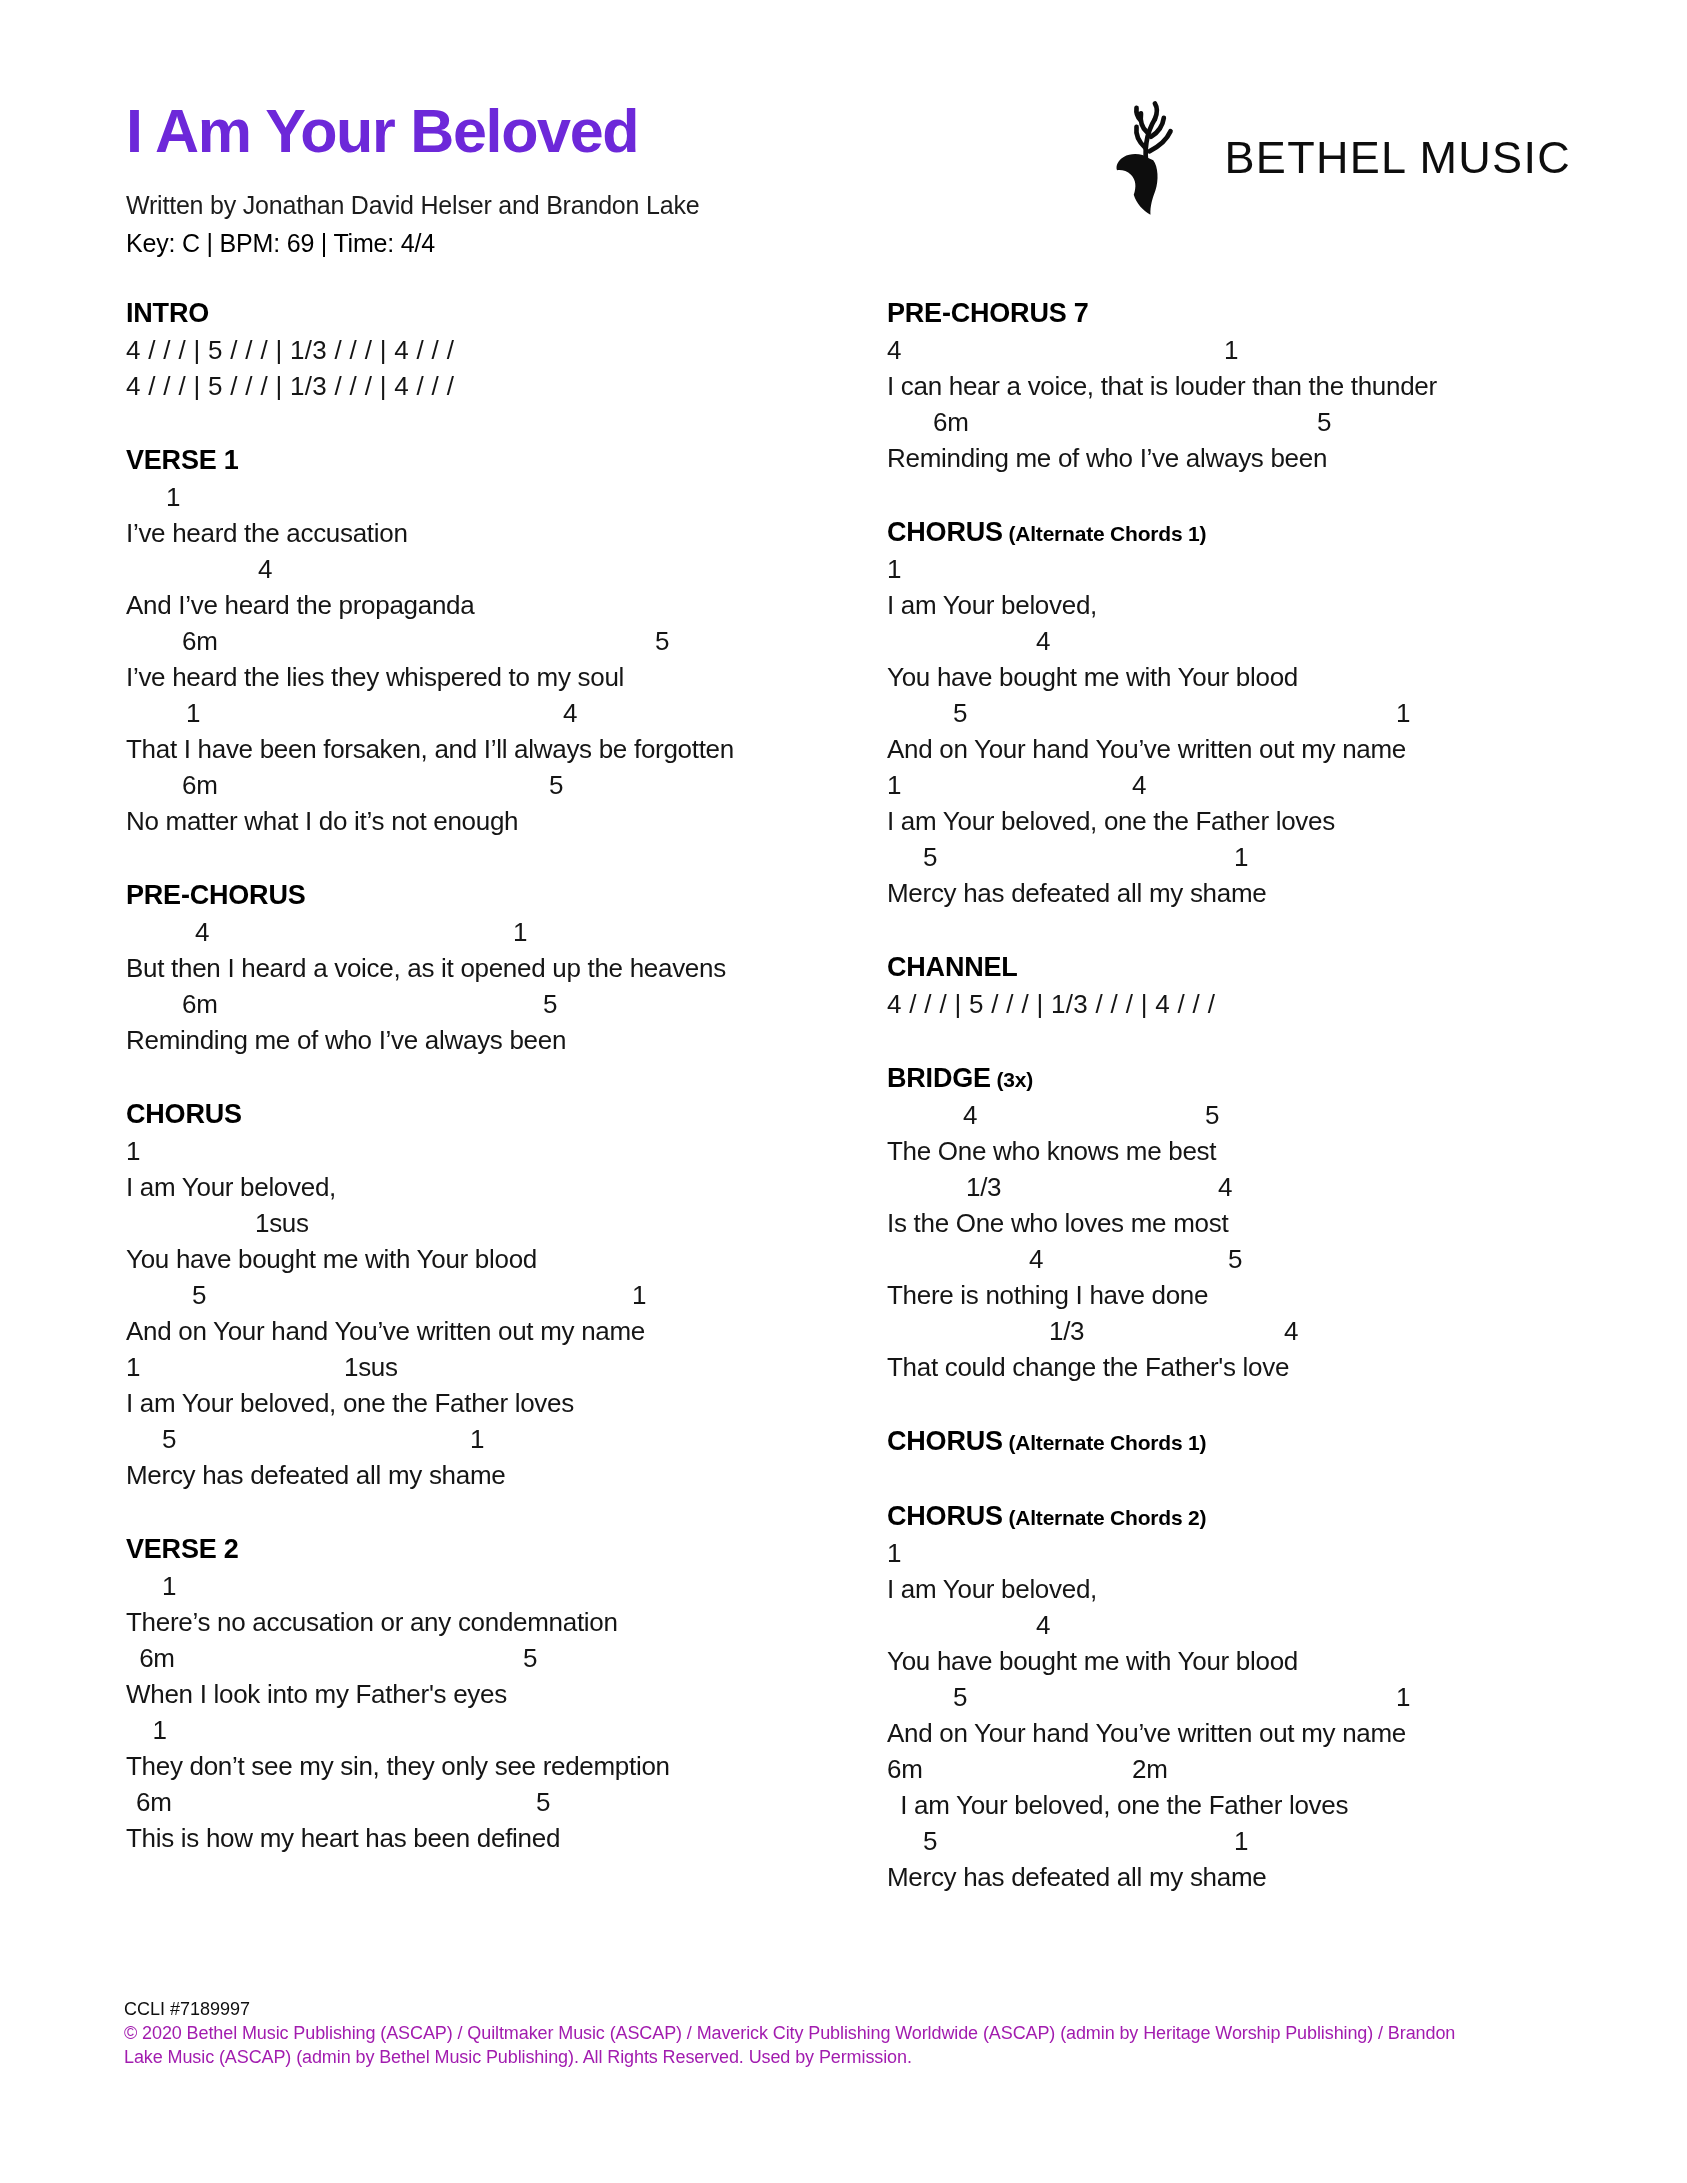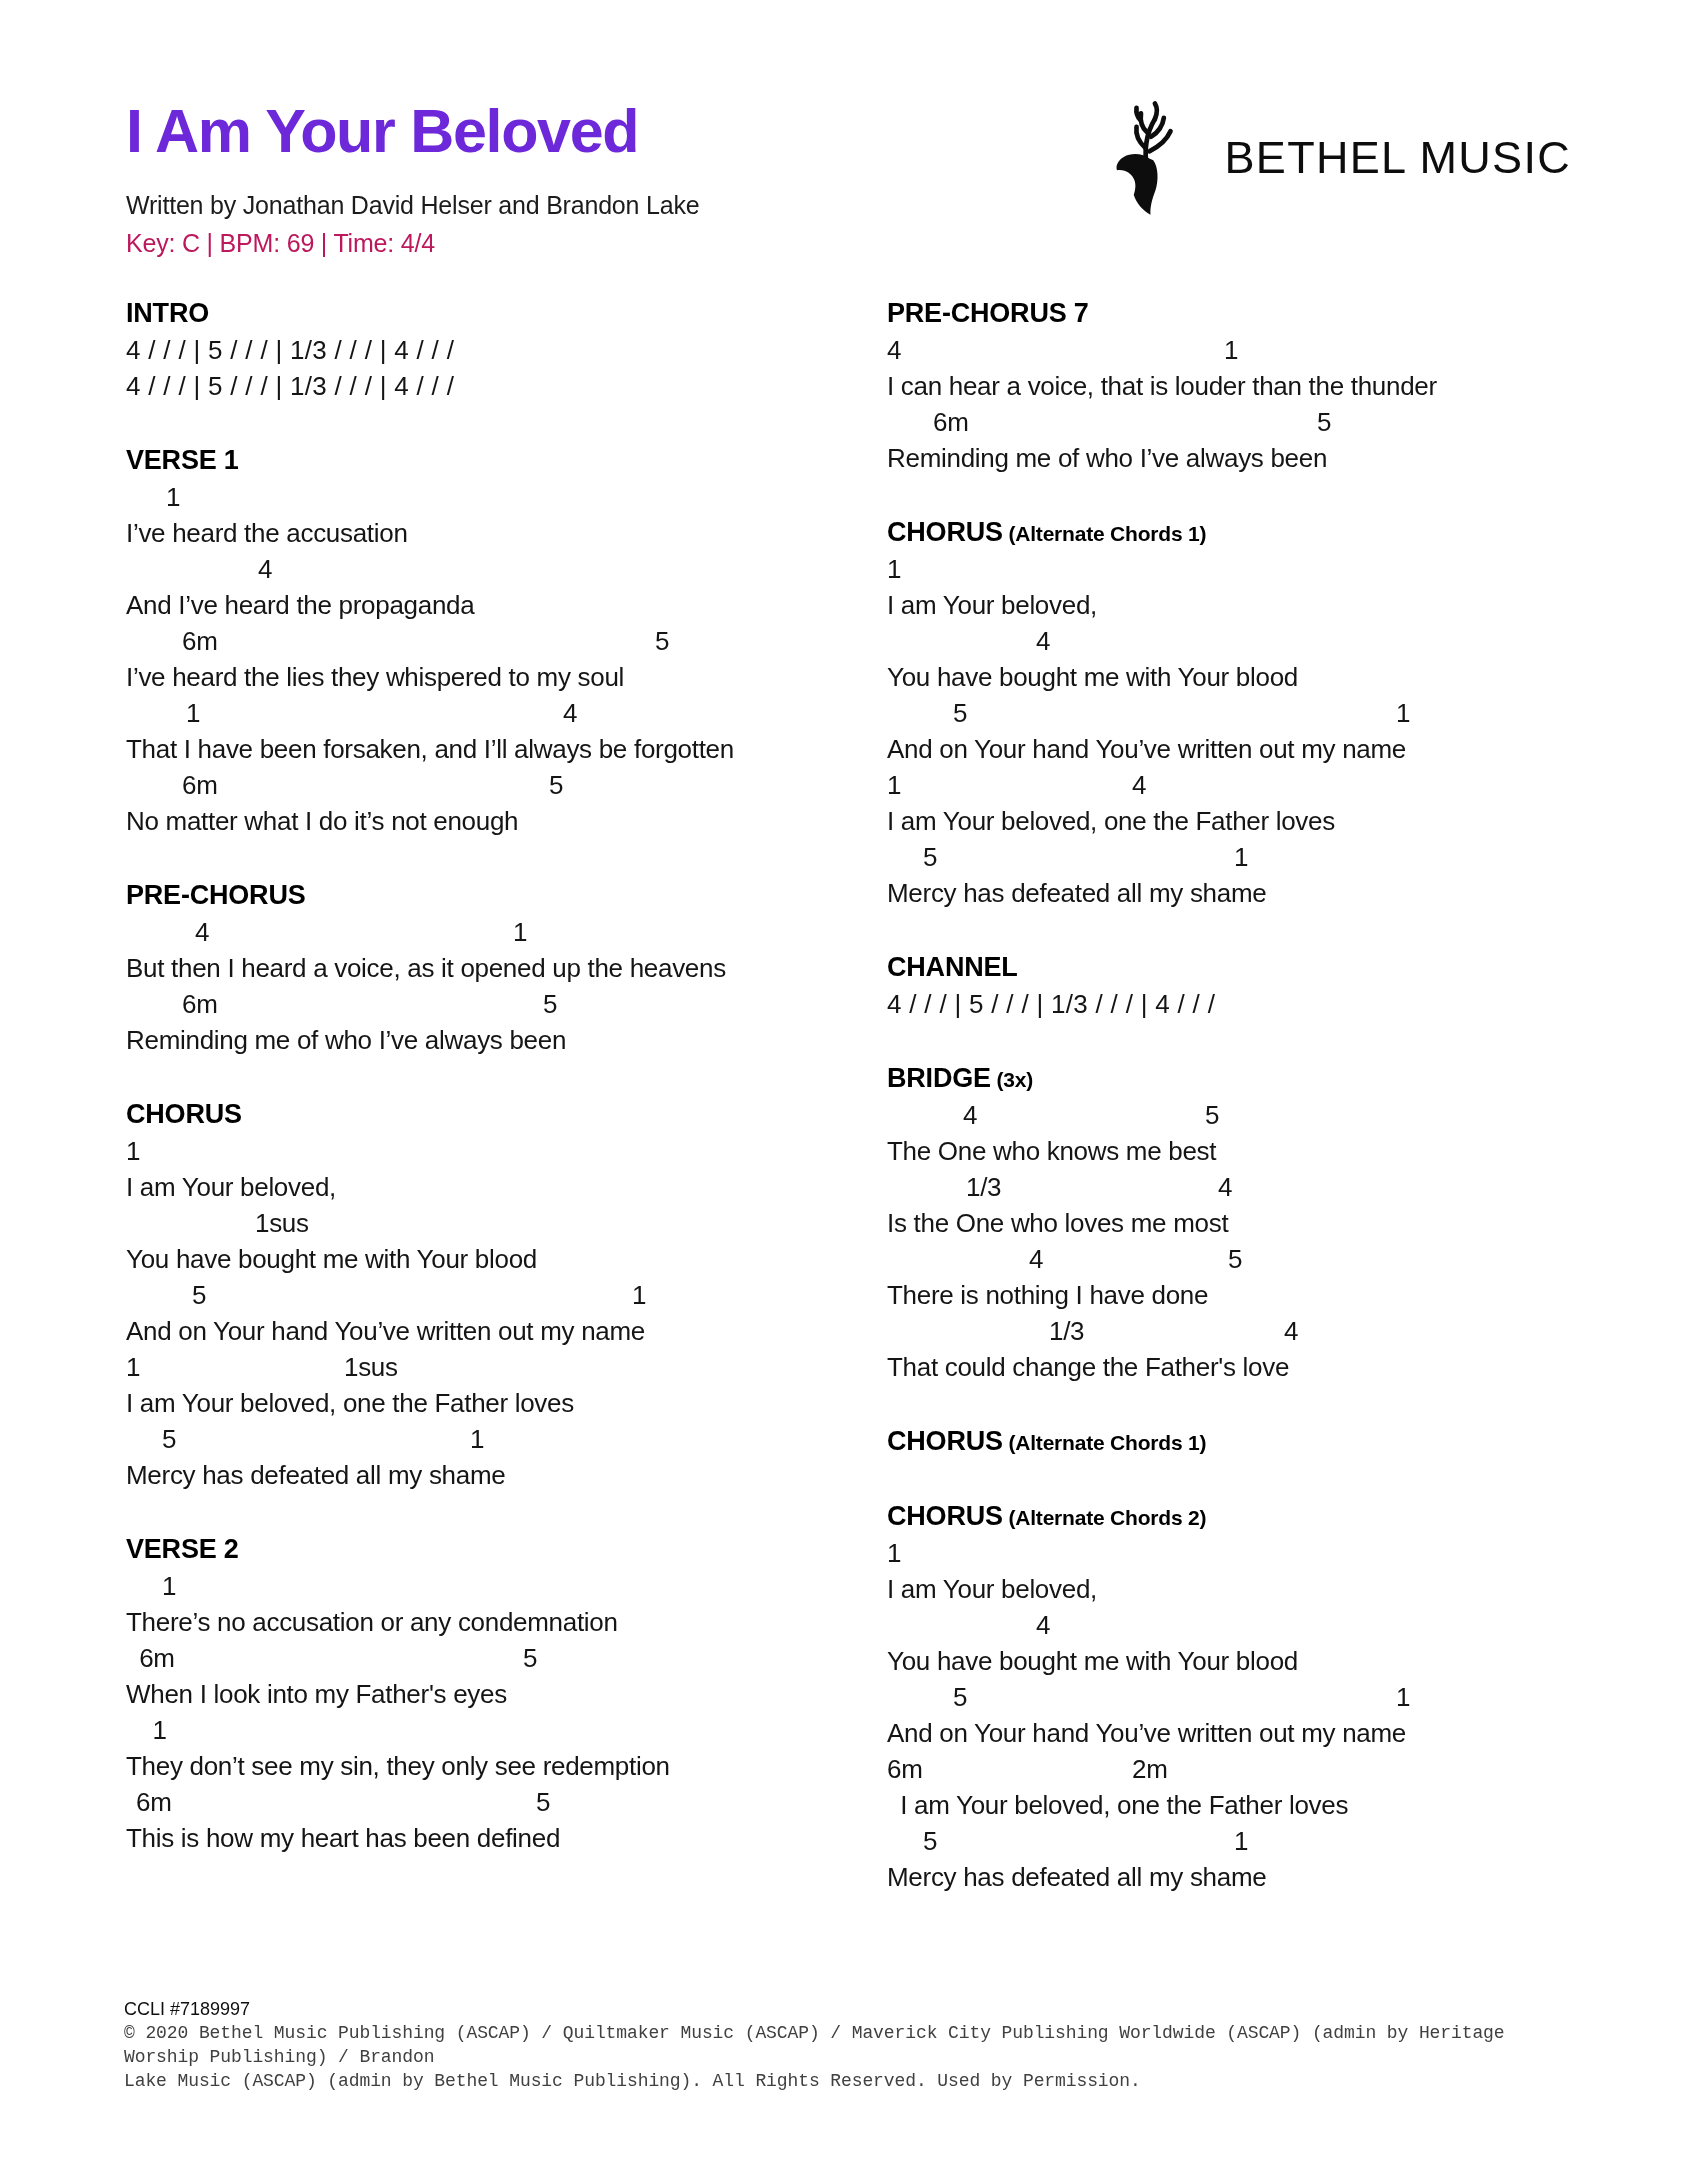--- a/index.html
+++ b/index.html
@@ -10,21 +10,21 @@
     font-family:"Liberation Sans", sans-serif;
     color:#111;
     overflow:hidden;
   }
 
   
   .page-header { position:absolute; top:99px; left:126px; right:116px;
     display:flex; justify-content:space-between; align-items:flex-start; }
   .song-title { font-size:61px; font-weight:700; letter-spacing:-1.3px; color:#6d28d9; line-height:1.05; }
   .song-subtitle { margin-top:28px; font-size:25px; color:#1c1c1c; letter-spacing:-0.2px; }
-  .song-meta { margin-top:9.3px; font-size:25px; color:#be185d; letter-spacing:-0.2px; }
+  .song-meta { margin-top:9.3px; font-size:25px; color:#000000; letter-spacing:-0.2px; }
 
   .logo { display:flex; align-items:center; gap:12px; margin-top:0px; }
   .logo svg { width:78px; height:118px; display:block; }
   .logo-text { font-size:45px; font-weight:500; letter-spacing:1.3px; color:#0d0d0d; white-space:nowrap;margin-left:28px; }
 
   
   .columns { position:absolute; top:295px; left:126px; width:1446px; display:flex; }
   .col-left  { width:761px; flex:0 0 auto; }
   .col-right { flex:1 1 auto; }
 
@@ -37,21 +37,21 @@
   .chord { position:absolute; top:0; height:36px; line-height:36px;
     font-size:26px; color:#151515; letter-spacing:-0.3px; white-space:pre; }
   .lyric-line { height:36px; line-height:36px; font-size:26px; color:#151515;
     letter-spacing:-0.3px; white-space:pre; }
   .chord-run { height:36px; line-height:36px; font-size:26px; color:#151515;
     letter-spacing:0.3px; white-space:pre; }
 
   
   .footer { position:absolute; left:124px; right:106px; top:1997px; }
   .ccli { font-size:18px; line-height:24px; color:#0f0f0f; }
-  .copyright-line { font-size:18px; line-height:24px; color:#404040; letter-spacing:-0.1px;font-family:Liberation Mono, monospace; }
+  .copyright-line { font-size:18px; line-height:24px; color:#a21caf; letter-spacing:-0.1px; }
 </style>
 </head>
 <body>
 
 <header class="page-header">
   <div>
     <h1 class="song-title">I Am Your Beloved</h1>
     <div class="song-subtitle">Written by Jonathan David Helser and Brandon Lake</div>
     <div class="song-meta">Key: C | BPM: 69 | Time: 4/4</div>
   </div>

